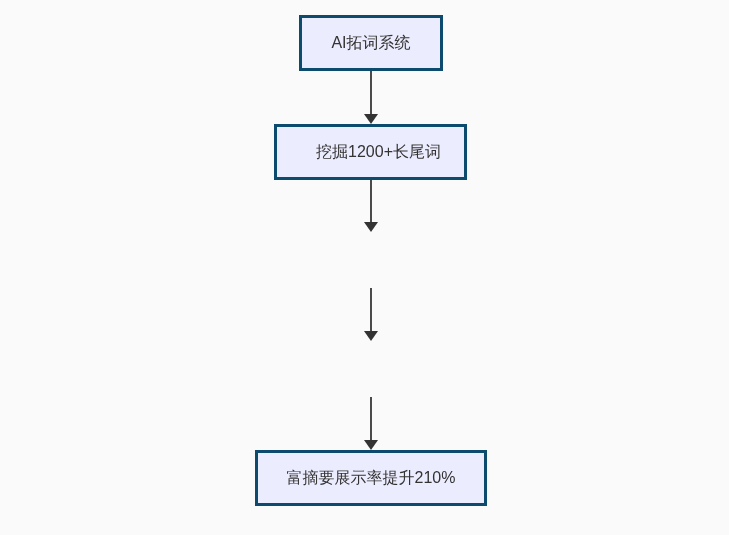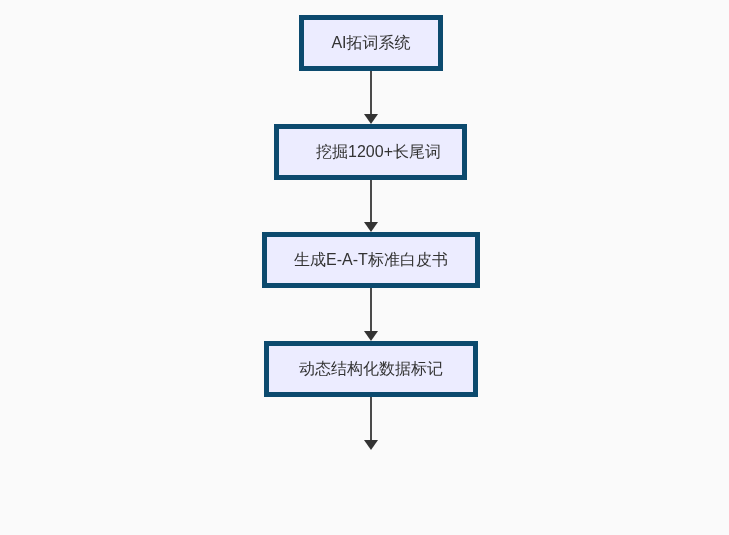--- a/index.html
+++ b/index.html
@@ -10,21 +10,21 @@
     position: relative;
     width: 729px;
     height: 535px;
     background: #fafafa;
     overflow: hidden;
   }
   .node {
     position: absolute;
     box-sizing: border-box;
     background: #ECECFF;
-    border: 5px solid #0c4a6e;
+    border: 3px solid #0c4a6e;
     display: flex;
     align-items: center;
     justify-content: center;
     color: #333333;
     font-size: 16px;
     line-height: 1.2;
     text-align: center;
     white-space: nowrap;
   }
   .n1 { left: 299px; top: 15px;  width: 144px; height: 56px; }
@@ -77,32 +77,29 @@
 
   <div class="node n2">
     <span>挖掘1200+长尾词</span>
   </div>
 
   <div class="arrow a2">
     <div class="shaft"></div>
     <div class="head"></div>
   </div>
 
-  <div class="node n3">
-    <span>生成E-A-T标准白皮书</span>
-  </div>
 
   <div class="arrow a3">
     <div class="shaft"></div>
     <div class="head"></div>
   </div>
 
-  <div class="node n4">
-    <span>动态结构化数据标记</span>
-  </div>
 
   <div class="arrow a4">
     <div class="shaft"></div>
     <div class="head"></div>
   </div>
 
+  <div class="node n5">
+    <span>富摘要展示率提升210%</span>
+  </div>
 
 </div>
 
 </body></html>

